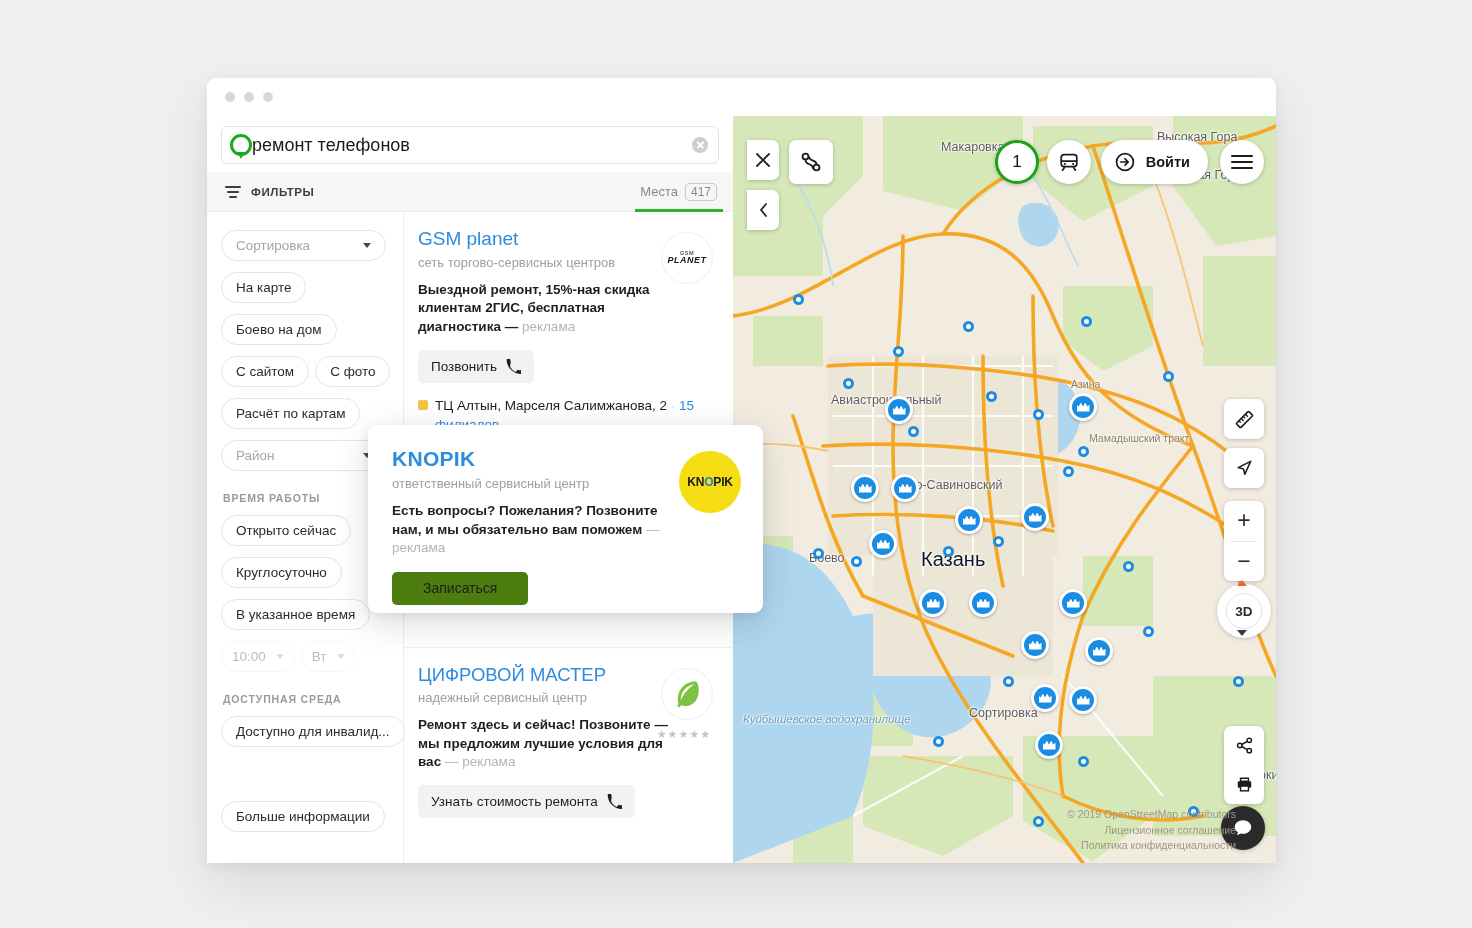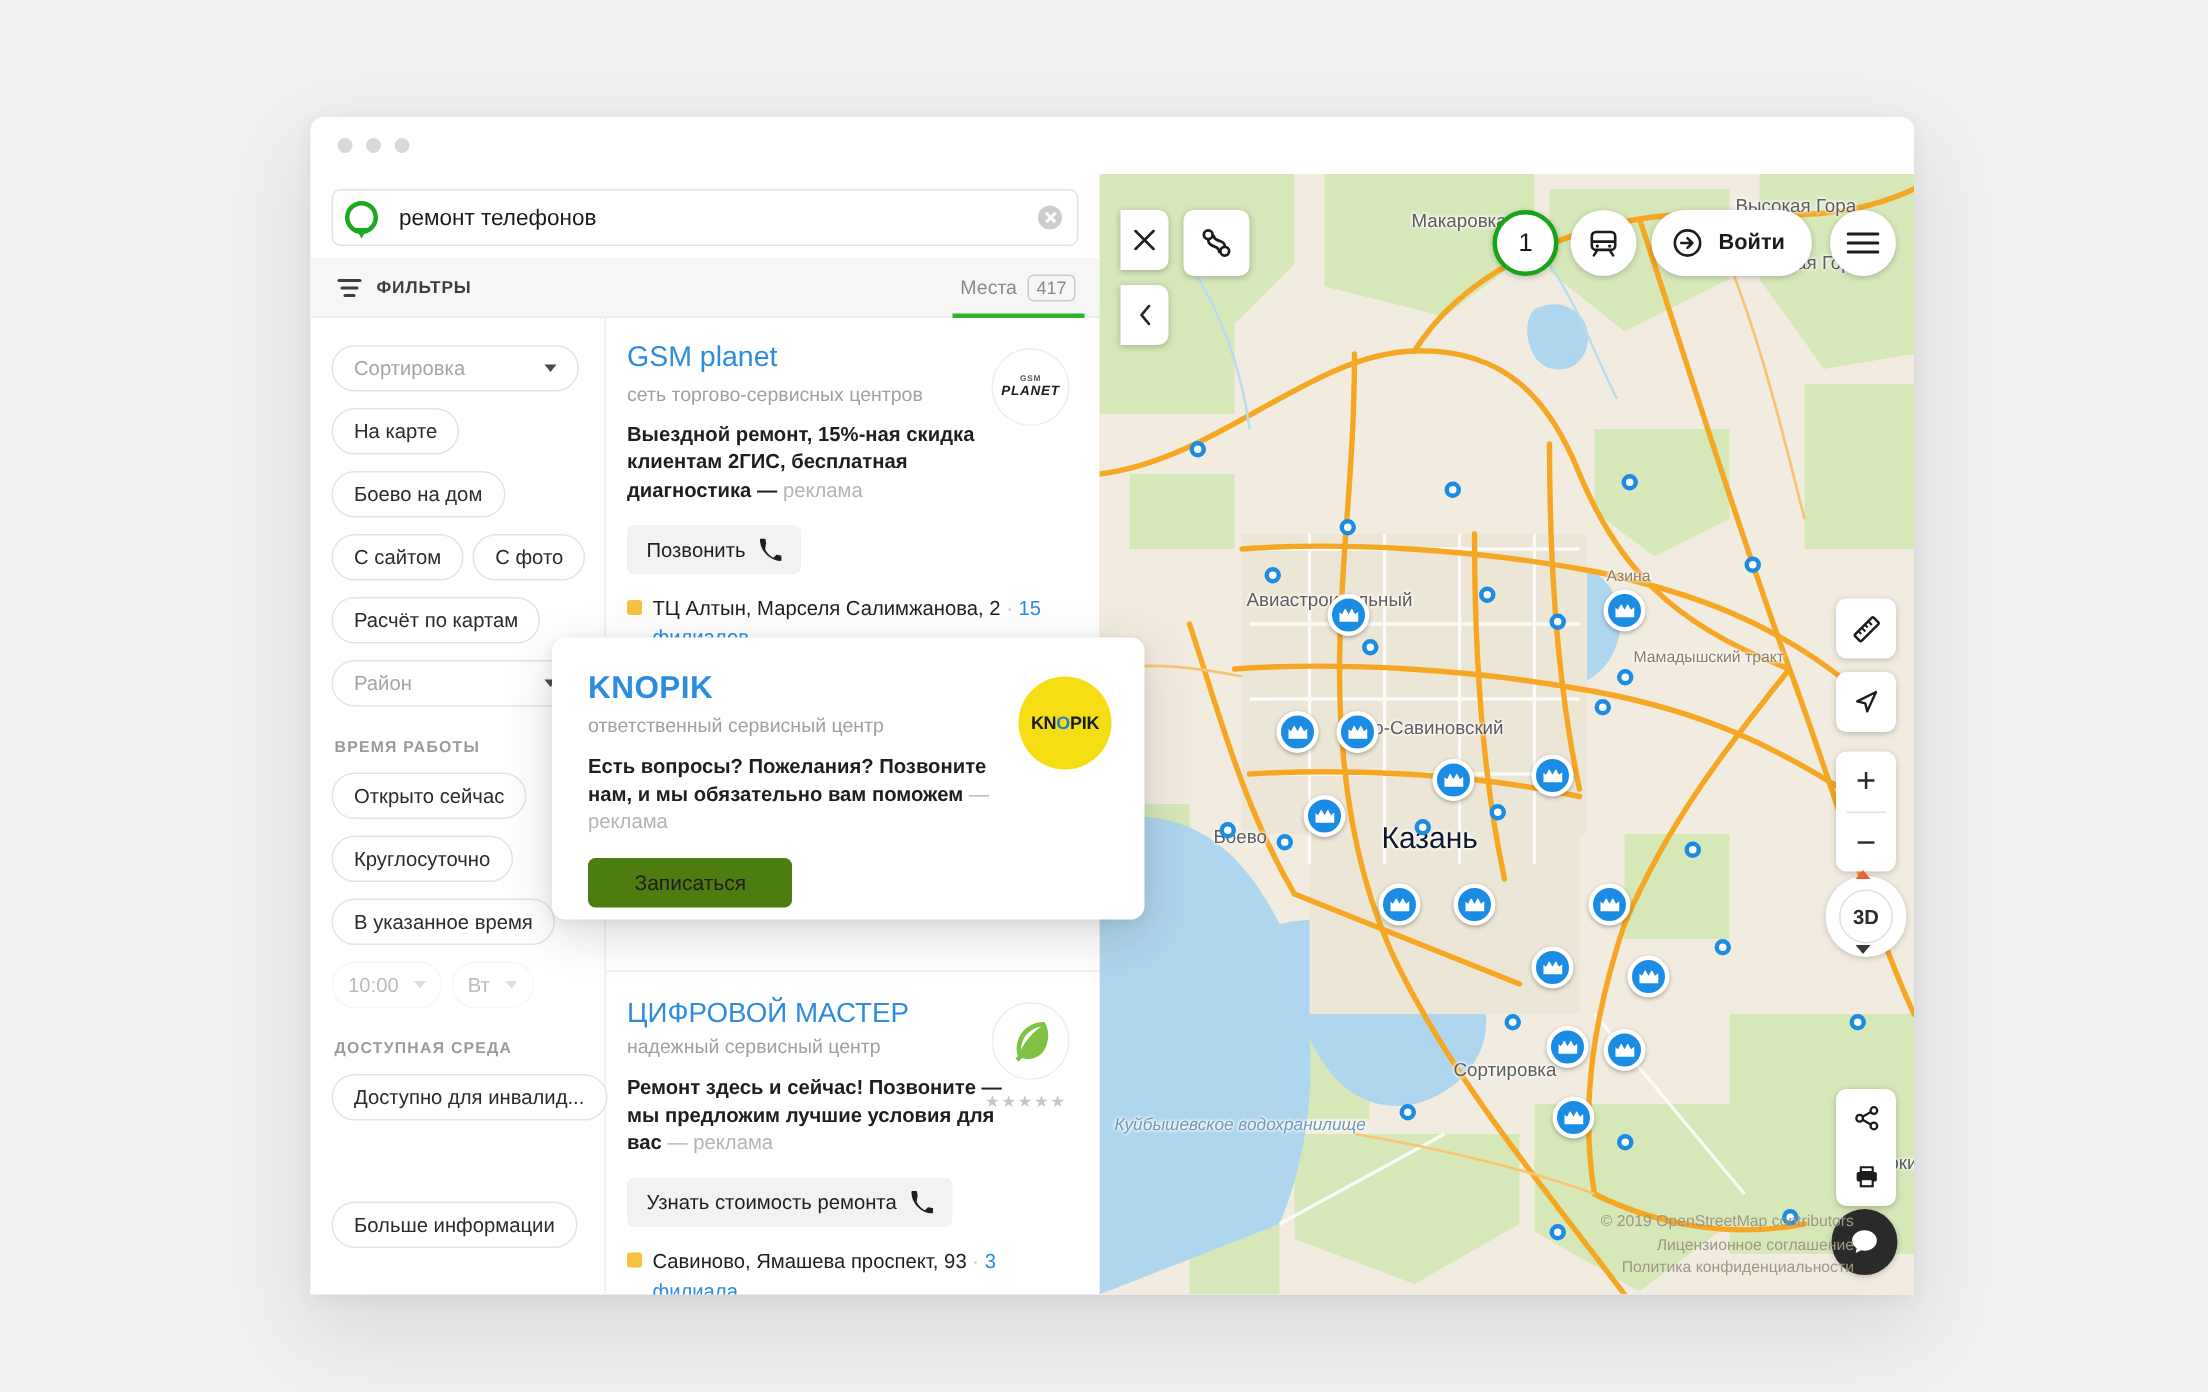--- a/index.html
+++ b/index.html
@@ -39,21 +39,21 @@
   .logo2gis {
     width: 22px; height: 22px; border-radius: 50%;
     border: 3.5px solid #19aa1e; position: relative; flex: 0 0 auto;
   }
   .logo2gis::after {
     content:""; position:absolute; left:50%; bottom:-6px;
     width:0;height:0; transform:translateX(-50%);
     border-left:4px solid transparent; border-right:4px solid transparent;
     border-top:7px solid #19aa1e;
   }
-  .searchtext { flex:1; margin-left: 14px; font-size: 15px; color: #1a1a1a; }
+  .searchtext { flex:1; font-size: 18px; color: #1a1a1a; }
   .clear-btn {
     width: 16px; height: 16px; border-radius: 50%; background: #cdcdcd;
     position: relative; flex: 0 0 auto; cursor: pointer;
   }
   .clear-btn::before, .clear-btn::after {
     content:""; position:absolute; left:3.5px; top:7.3px; width:9px; height:1.6px;
     background:#fff;
   }
   .clear-btn::before { transform: rotate(45deg); }
   .clear-btn::after  { transform: rotate(-45deg); }
@@ -323,26 +323,20 @@
             <div class="card-title caps">ЦИФРОВОЙ МАСТЕР</div>
             <div class="card-sub">надежный сервисный центр</div>
             <div class="card-ad"><span>Ремонт здесь и сейчас! Позвоните — мы предложим лучшие условия для вас</span>
               <span class="ad-tag">— реклама</span></div>
             <button class="btn-grey">
               <span>Узнать стоимость ремонта</span>
               <svg width="15" height="15" viewBox="0 0 24 24">
                 <path fill="#1e1e1e" d="M6.6 10.8c1.9 3.8 5 6.8 8.8 8.8l2.9-2.9c.4-.4.9-.5 1.4-.3 1.2.4 2.4.6 3.7.6.6 0 1 .4 1 1V22c0 .6-.4 1-1 1C11.8 23 1 12.2 1 0c0-.6.4-1 1-1h4c.6 0 1 .4 1 1 0 1.3.2 2.5.6 3.7.2.5.1 1-.3 1.4L6.6 10.8z" transform="translate(0,1)"></path>
               </svg>
             </button>
-            <div class="addr-row">
-              <span class="sq"></span>
-              <span><span>Савиново, Ямашева проспект, 93</span>
-                <span class="sep">·</span>
-                <span class="lnk">3 филиала</span></span>
-            </div>
             
             <div class="avatar">
               <svg width="34" height="34" viewBox="0 0 24 24">
                 <path fill="#7dc242" d="M18.5 3c-6 0-11 3.5-12.6 9.3-.7 2.6-.5 5.2.3 7.3l1.6-1.6c-.3-1.4-.3-3 .1-4.6C9.2 8.8 12.6 6 17 5.2c-2.9 2-5.6 4.7-7.7 7.9-1.1 1.7-2 3.5-2.6 5.3L5 20.2 6.4 21.6l1.6-1.6c5 1.6 10-1 11.6-6.1C21 9.3 20.3 5.6 18.5 3z"></path>
               </svg>
             </div>
             <div class="stars">★★★★★</div>
           </div>
 
         </div>
@@ -421,21 +415,21 @@
       </svg>
 
       <div id="map-labels">
           <div class="mlabel" style="left: 208px; top: 24px;">Макаровка</div>
           <div class="mlabel" style="left: 424px; top: 14px;">Высокая Гора</div>
           <div class="mlabel" style="left: 428px; top: 52px;">Высокая Гора</div>
           <div class="mlabel" style="left: 98px; top: 277px;">Авиастроительный</div>
           <div class="mlabel" style="left: 160px; top: 362px;">Ново-Савиновский</div>
           <div class="mlabel city" style="left: 188px; top: 432px;">Казань</div>
           <div class="mlabel" style="left: 236px; top: 590px;">Сортировка</div>
-          <div class="mlabel water" style="left: 10px; top: 628px;">Куйбышевское водохранилище</div>
+          <div class="mlabel water" style="left: 10px; top: 597px;">Куйбышевское водохранилище</div>
           <div class="mlabel" style="left: 510px; top: 652px;">Куюки</div>
           <div class="mlabel road" style="left: 356px; top: 316px;">Мамадышский тракт</div>
           <div class="mlabel road" style="left: 338px; top: 262px;">Азина</div>
           <div class="mlabel" style="left: 76px; top: 435px;">Боево</div>
         </div>
 
       <div id="map-pins">
           <div class="pin" style="left: 152px; top: 280px;">
             <span class="crown"></span>
           </div>

